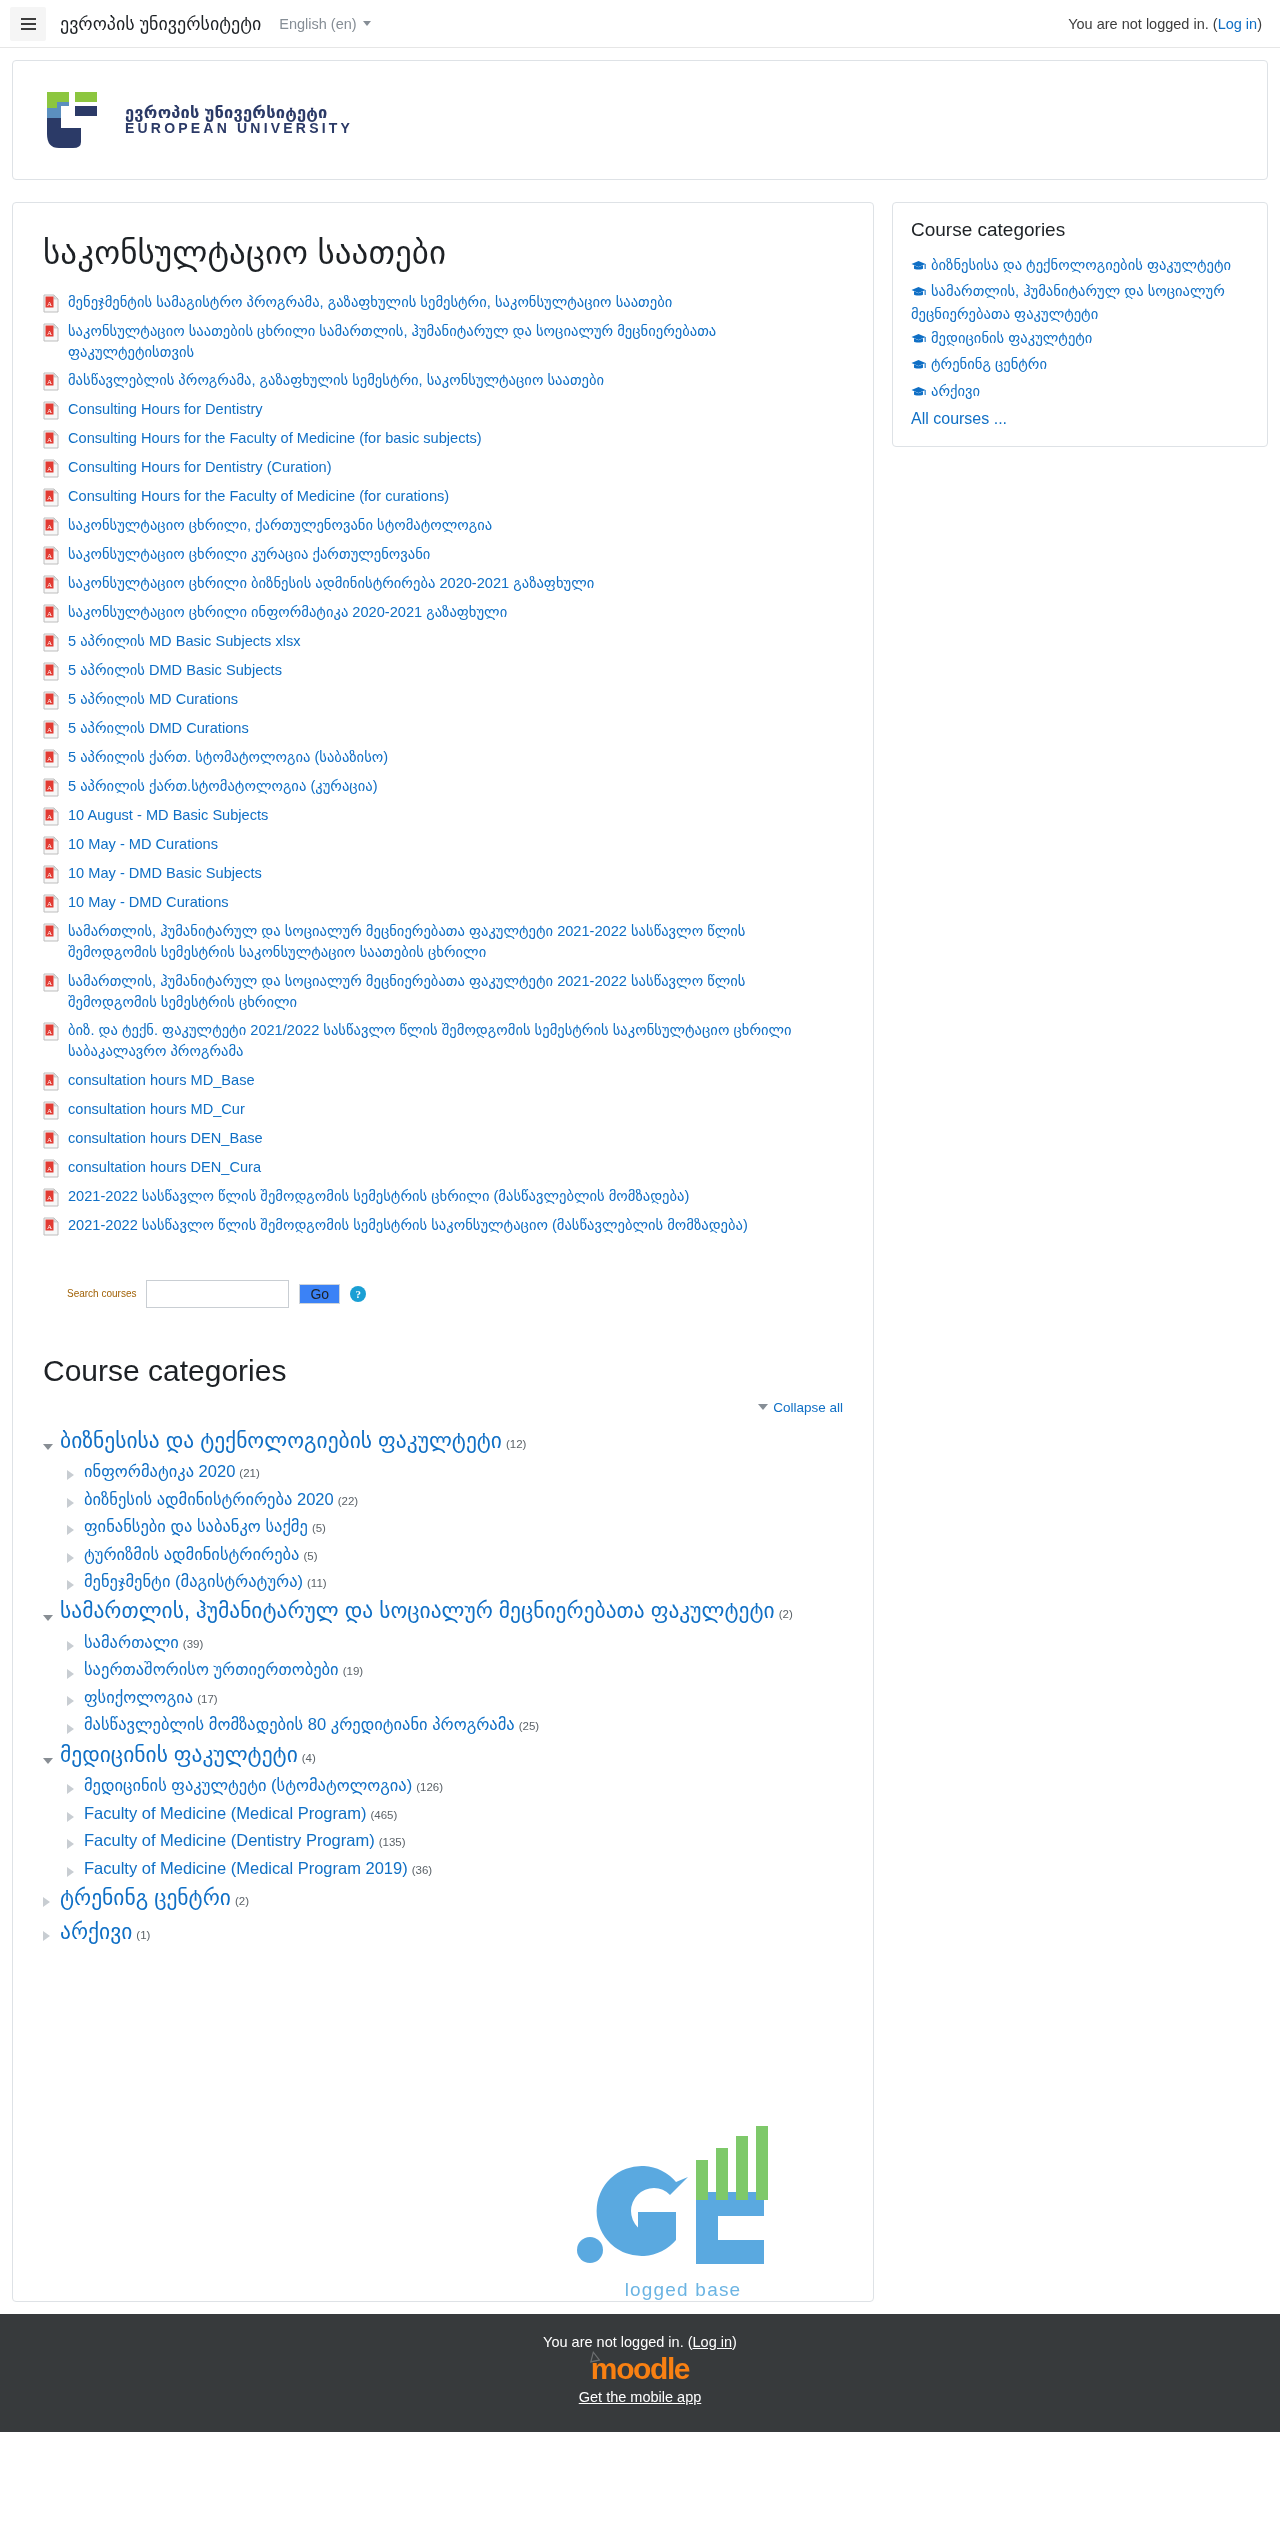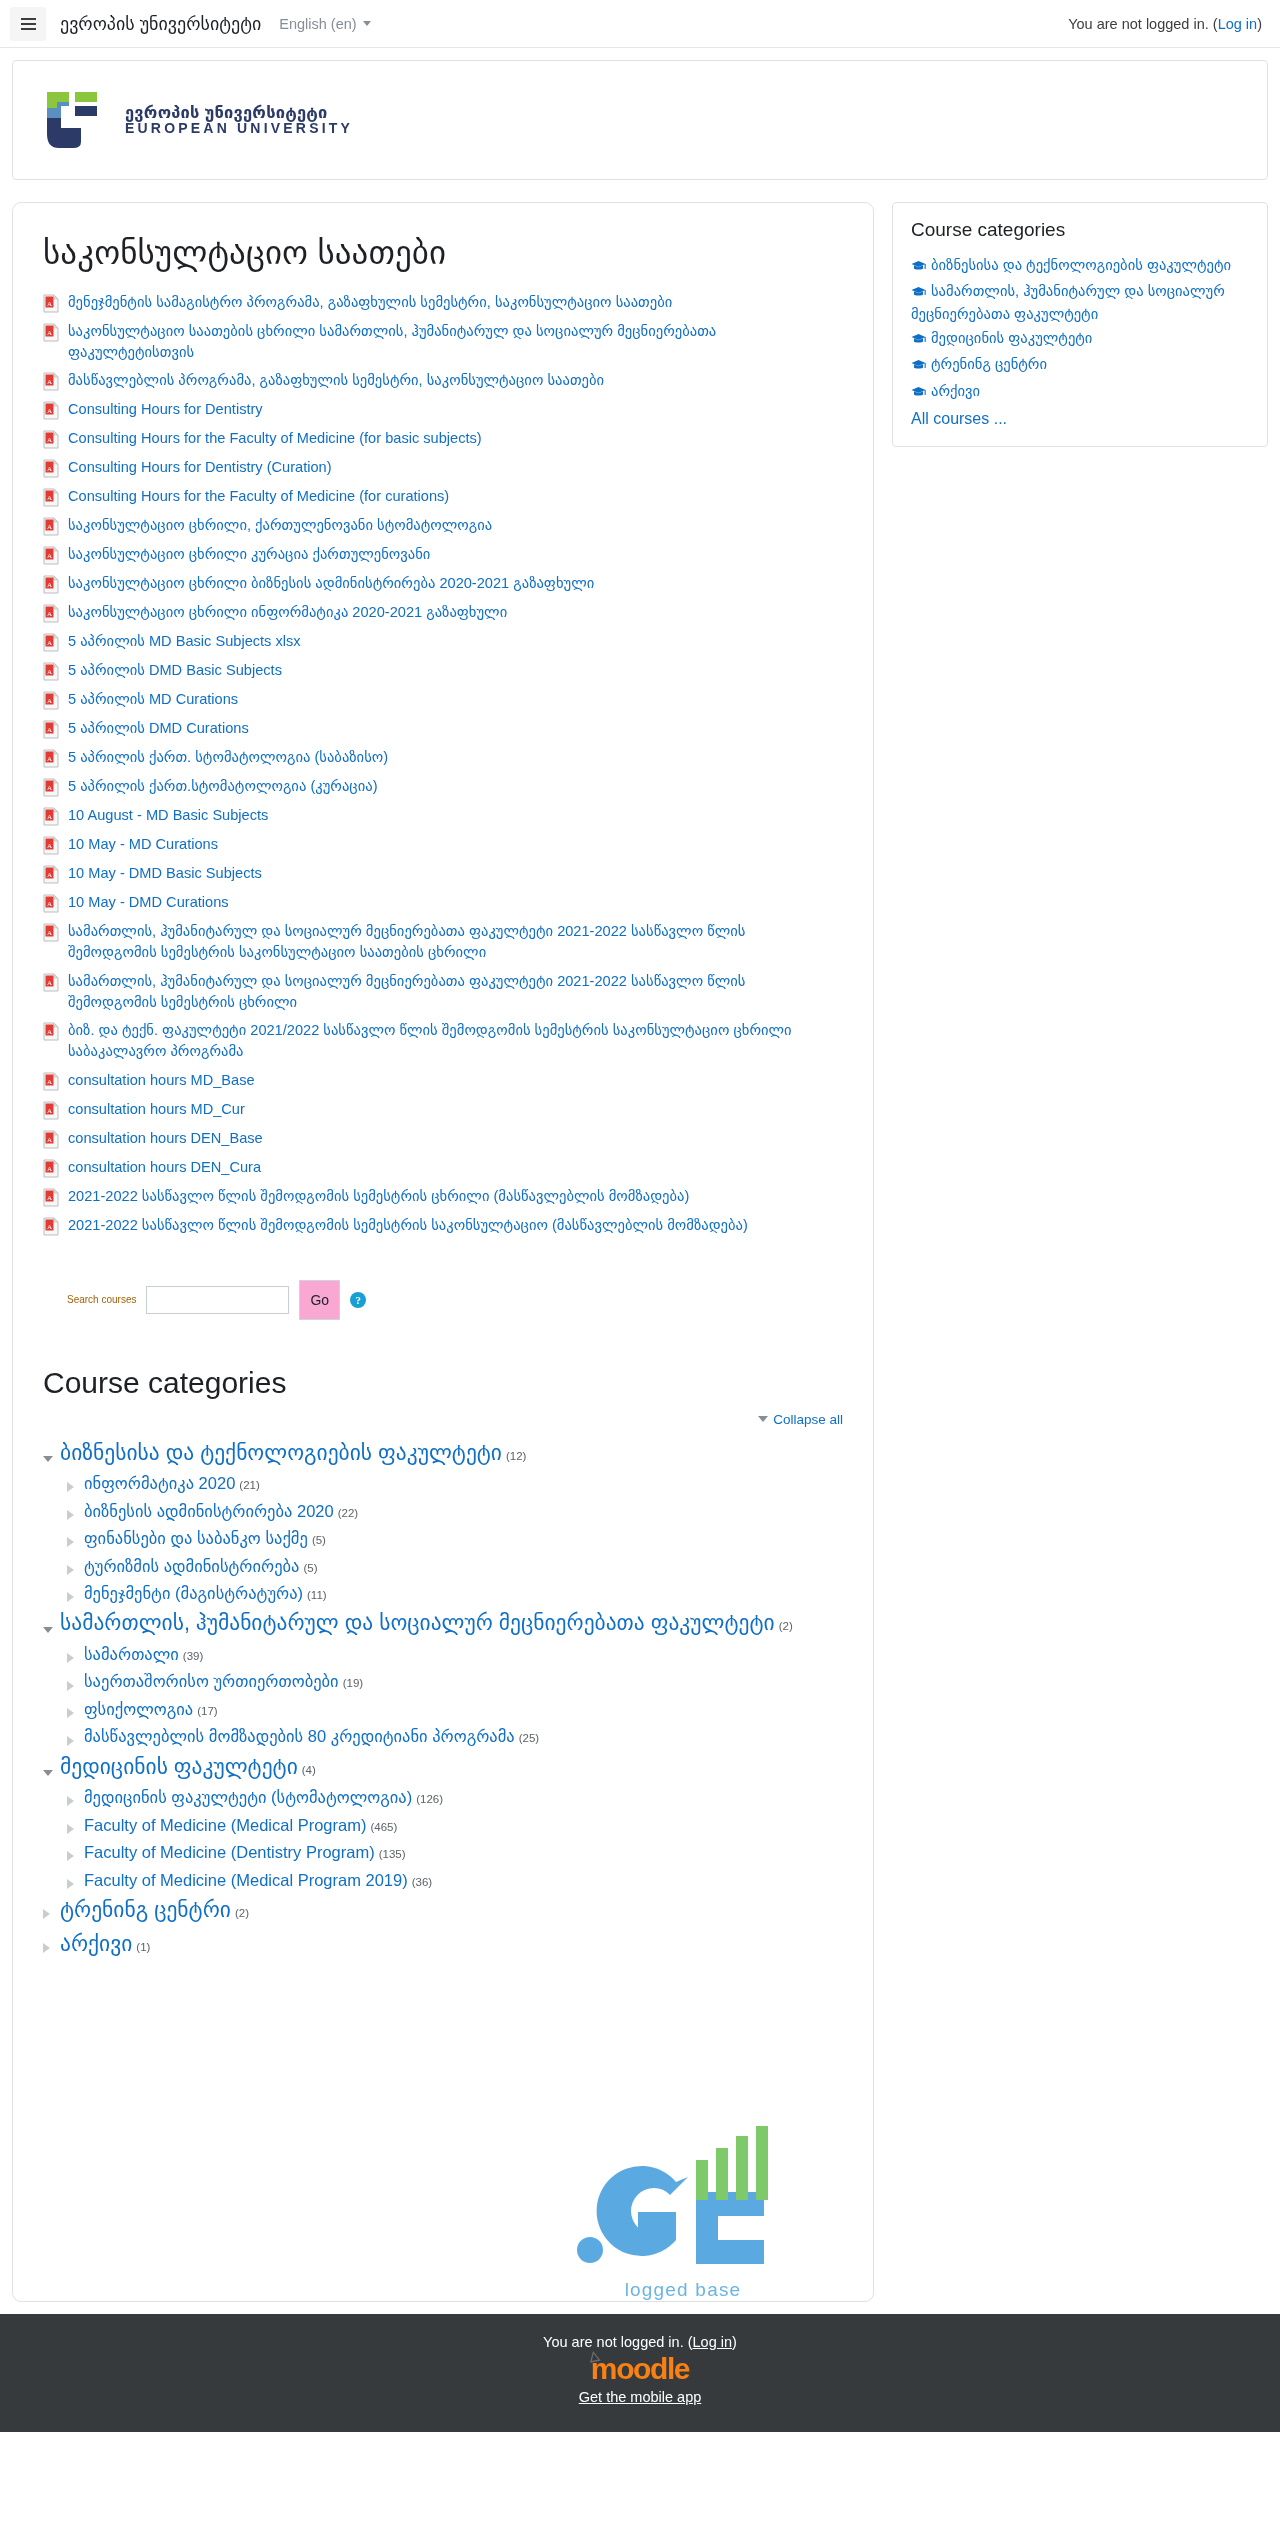--- a/index.html
+++ b/index.html
@@ -147,23 +147,23 @@
   .search-row label{ font-size:10px; color:#a16207;margin-left:24px; }
   .search-row input[type=text]{
     width:143px; height:28px;
     border:1px solid #c9ced3;
     background:#fff;
     padding:2px 6px;
     font-size:14px;
     font-family:inherit;
   }
   .go-btn{
-    height:40px;
+    height:20px;
     min-width:38px;
-    background:#f9a8d4;
+    background:#3b82f6;
     border:1px solid #ced4da;
     color:#1d2125;
     font-size:14px;
     cursor:pointer;
     font-family:inherit;
     padding:0 10px;
     text-align:right;
   }
   .help-icon{
     width:16px;height:16px;border-radius:50%;
@@ -276,21 +276,21 @@
     margin:1px 0 1px 0;
   }
   .moodle-cap{
     position:absolute; left:-2px; top:-4px;
     font-size:13px; color:#6d6f71;
     transform:rotate(-12deg);
   }
   .footer-links{ line-height:1.5; }
   .footer-links a{ font-size:14.5px; }
 
-  .relative-wrap{ position:relative;border-radius:9px; }
+  .relative-wrap{ position:relative; }
 </style>
 </head>
 <body>
 
 <div class="navbar">
   <button class="burger">
     <span></span>
       <span></span>
       <span></span>
   </button>

